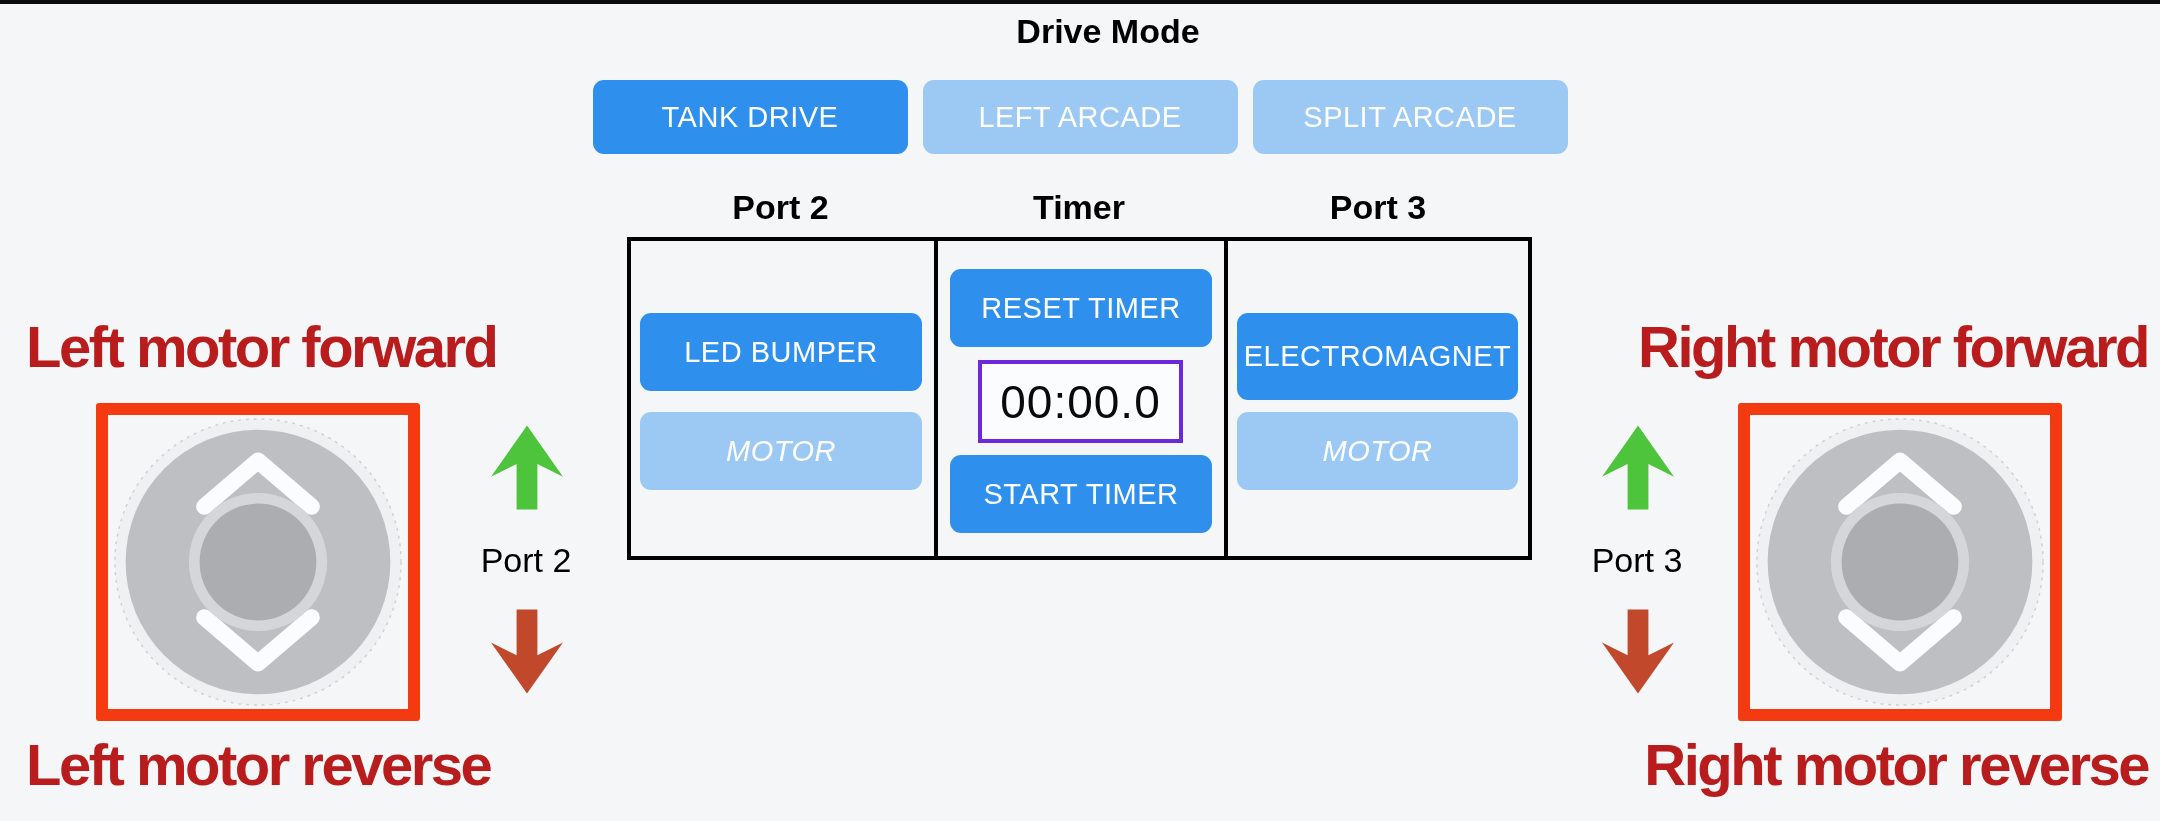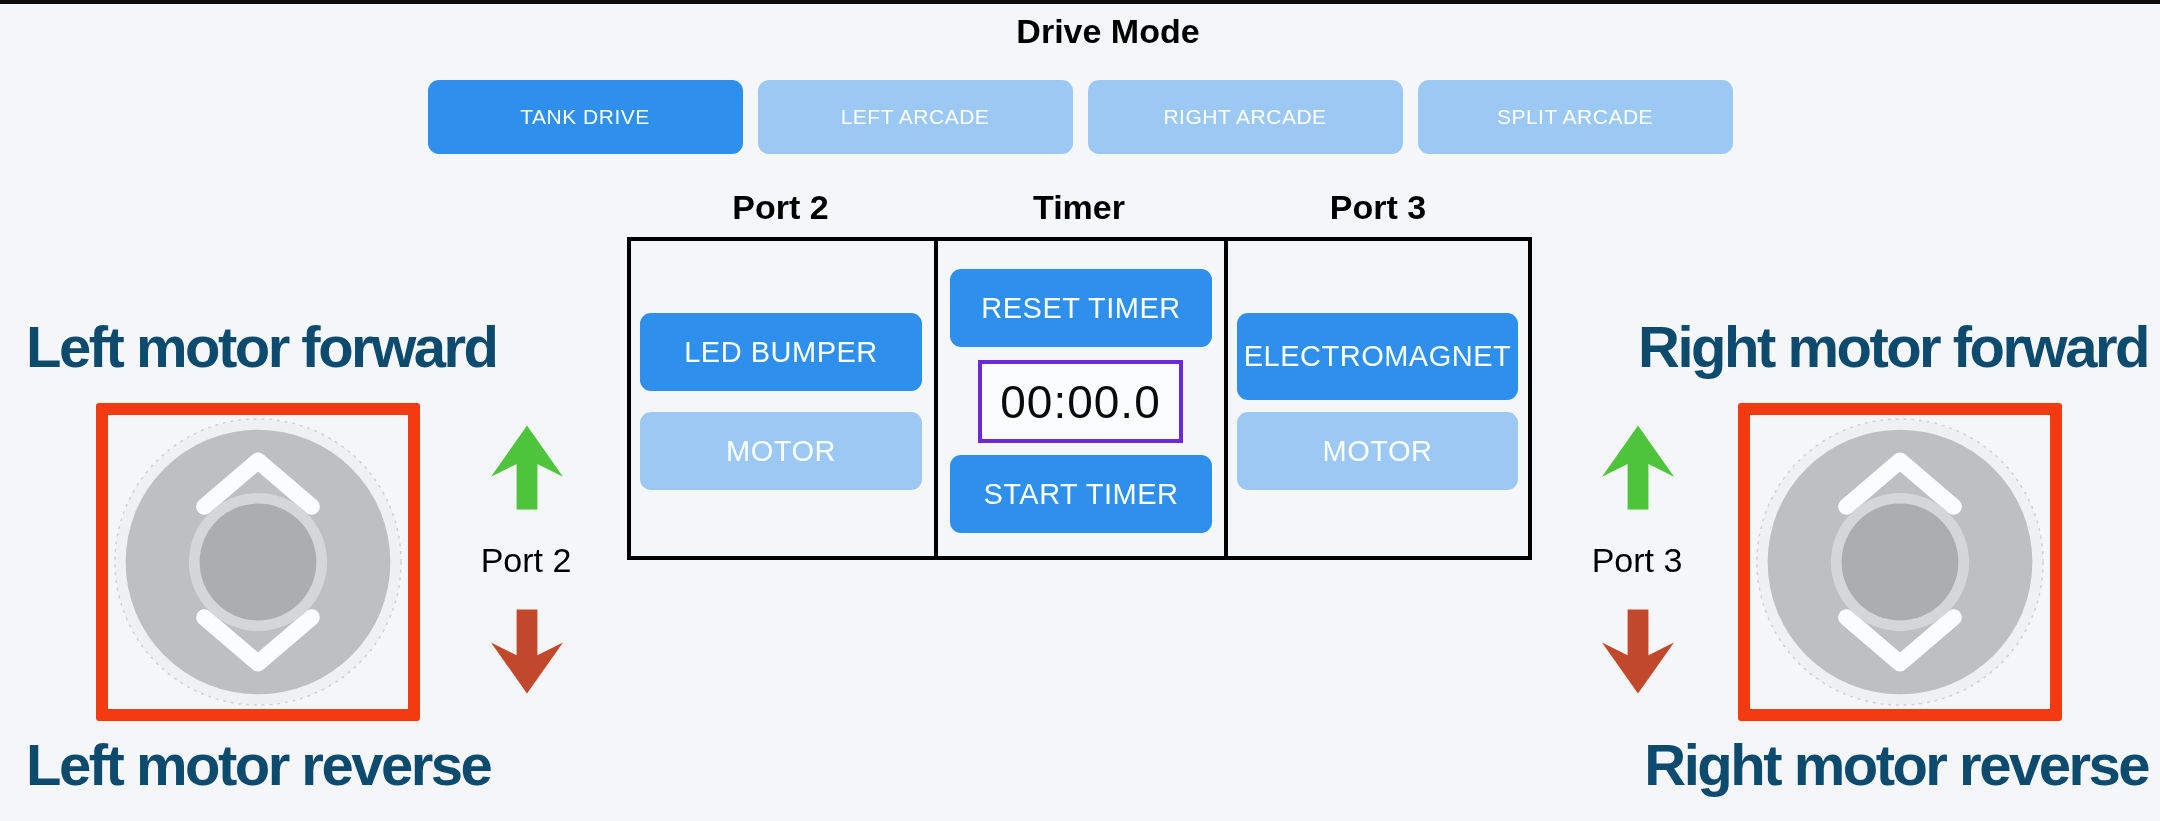--- a/index.html
+++ b/index.html
@@ -17,21 +17,21 @@
   .drive-title{
     position:absolute;top:12px;left:0;width:100%;
     text-align:center;font-size:34px;font-weight:bold;color:#000;padding-left:28px;
   }
   .drive-buttons{
     position:absolute;top:80px;left:0;width:100%;
     display:flex;justify-content:center;gap:15px;
   }
   .drive-btn{
     width:315px;height:74px;border:none;border-radius:11px;
-    background:#9cc9f4;color:#ffffff;font-size:21px;
+    background:#9cc9f4;color:#ffffff;font-size:29px;
     font-family:inherit;letter-spacing:.5px;cursor:pointer;
     display:flex;align-items:center;justify-content:center;
   }
   .drive-btn.active{background:#2e90ec;}
 
   
   .panel-headers{
     position:absolute;left:627px;top:188px;width:905px;
     display:flex;font-size:34px;font-weight:bold;color:#000;
   }
@@ -44,38 +44,38 @@
   }
   .vline{position:absolute;top:0;width:4px;height:100%;background:#000;}
   .v1{left:303px;} .v2{left:593px;}
 
   .cell-btn{
     position:absolute;border:none;border-radius:11px;color:#fff;
     font-size:29px;font-family:inherit;letter-spacing:.5px;cursor:pointer;
     display:flex;align-items:center;justify-content:center;
   }
   .cell-btn.blue{background:#2e90ec;}
-  .cell-btn.light{background:#9cc9f4;}
+  .cell-btn.light{background:#9cc9f4;font-style:italic;}
   .btn-led{left:9px;top:72px;width:282px;height:78px;}
   .btn-motor-l{left:9px;top:171px;width:282px;height:78px;}
   .btn-reset{left:319px;top:28px;width:262px;height:78px;}
   .btn-start{left:319px;top:214px;width:262px;height:78px;}
   .btn-magnet{left:606px;top:72px;width:281px;height:87px;}
   .btn-motor-r{left:606px;top:171px;width:281px;height:78px;}
 
   .timer-display{
     position:absolute;left:347px;top:119px;width:205px;height:83px;
     box-sizing:border-box;background:#fbfcfd;border:4px solid #6d28d9;
     display:flex;align-items:center;justify-content:center;
     font-size:46px;color:#0a0a0a;letter-spacing:1px;
   }
 
   
   .red-label{
-    position:absolute;color:#0c4a6e;font-weight:bold;
+    position:absolute;color:#b91c1c;font-weight:bold;
     font-size:58px;letter-spacing:-2.5px;white-space:nowrap;line-height:1;
   }
   .lbl-left{left:26px;}
   .lbl-right{right:12px;text-align:right;}
   .lbl-fwd{top:318px;}
   .lbl-rev{top:736px;}
 
   .red-box{
     position:absolute;top:403px;width:324px;height:318px;
     box-sizing:border-box;border:12px solid #f43a10;border-radius:3px;
@@ -100,21 +100,20 @@
 </head>
 <body>
 
 <div id="app">
   <div class="topbar"></div>
 
   <div class="drive-title">Drive Mode</div>
   <div class="drive-buttons">
     <button class="drive-btn active">TANK DRIVE</button>
     <button class="drive-btn">LEFT ARCADE</button>
-    <button class="drive-btn">RIGHT ARCADE</button>
     <button class="drive-btn">SPLIT ARCADE</button>
   </div>
 
   <div class="panel-headers">
     <div class="ph ph-left">Port 2</div>
     <div class="ph ph-center">Timer</div>
     <div class="ph ph-right">Port 3</div>
   </div>
 
   <div class="device-table">

